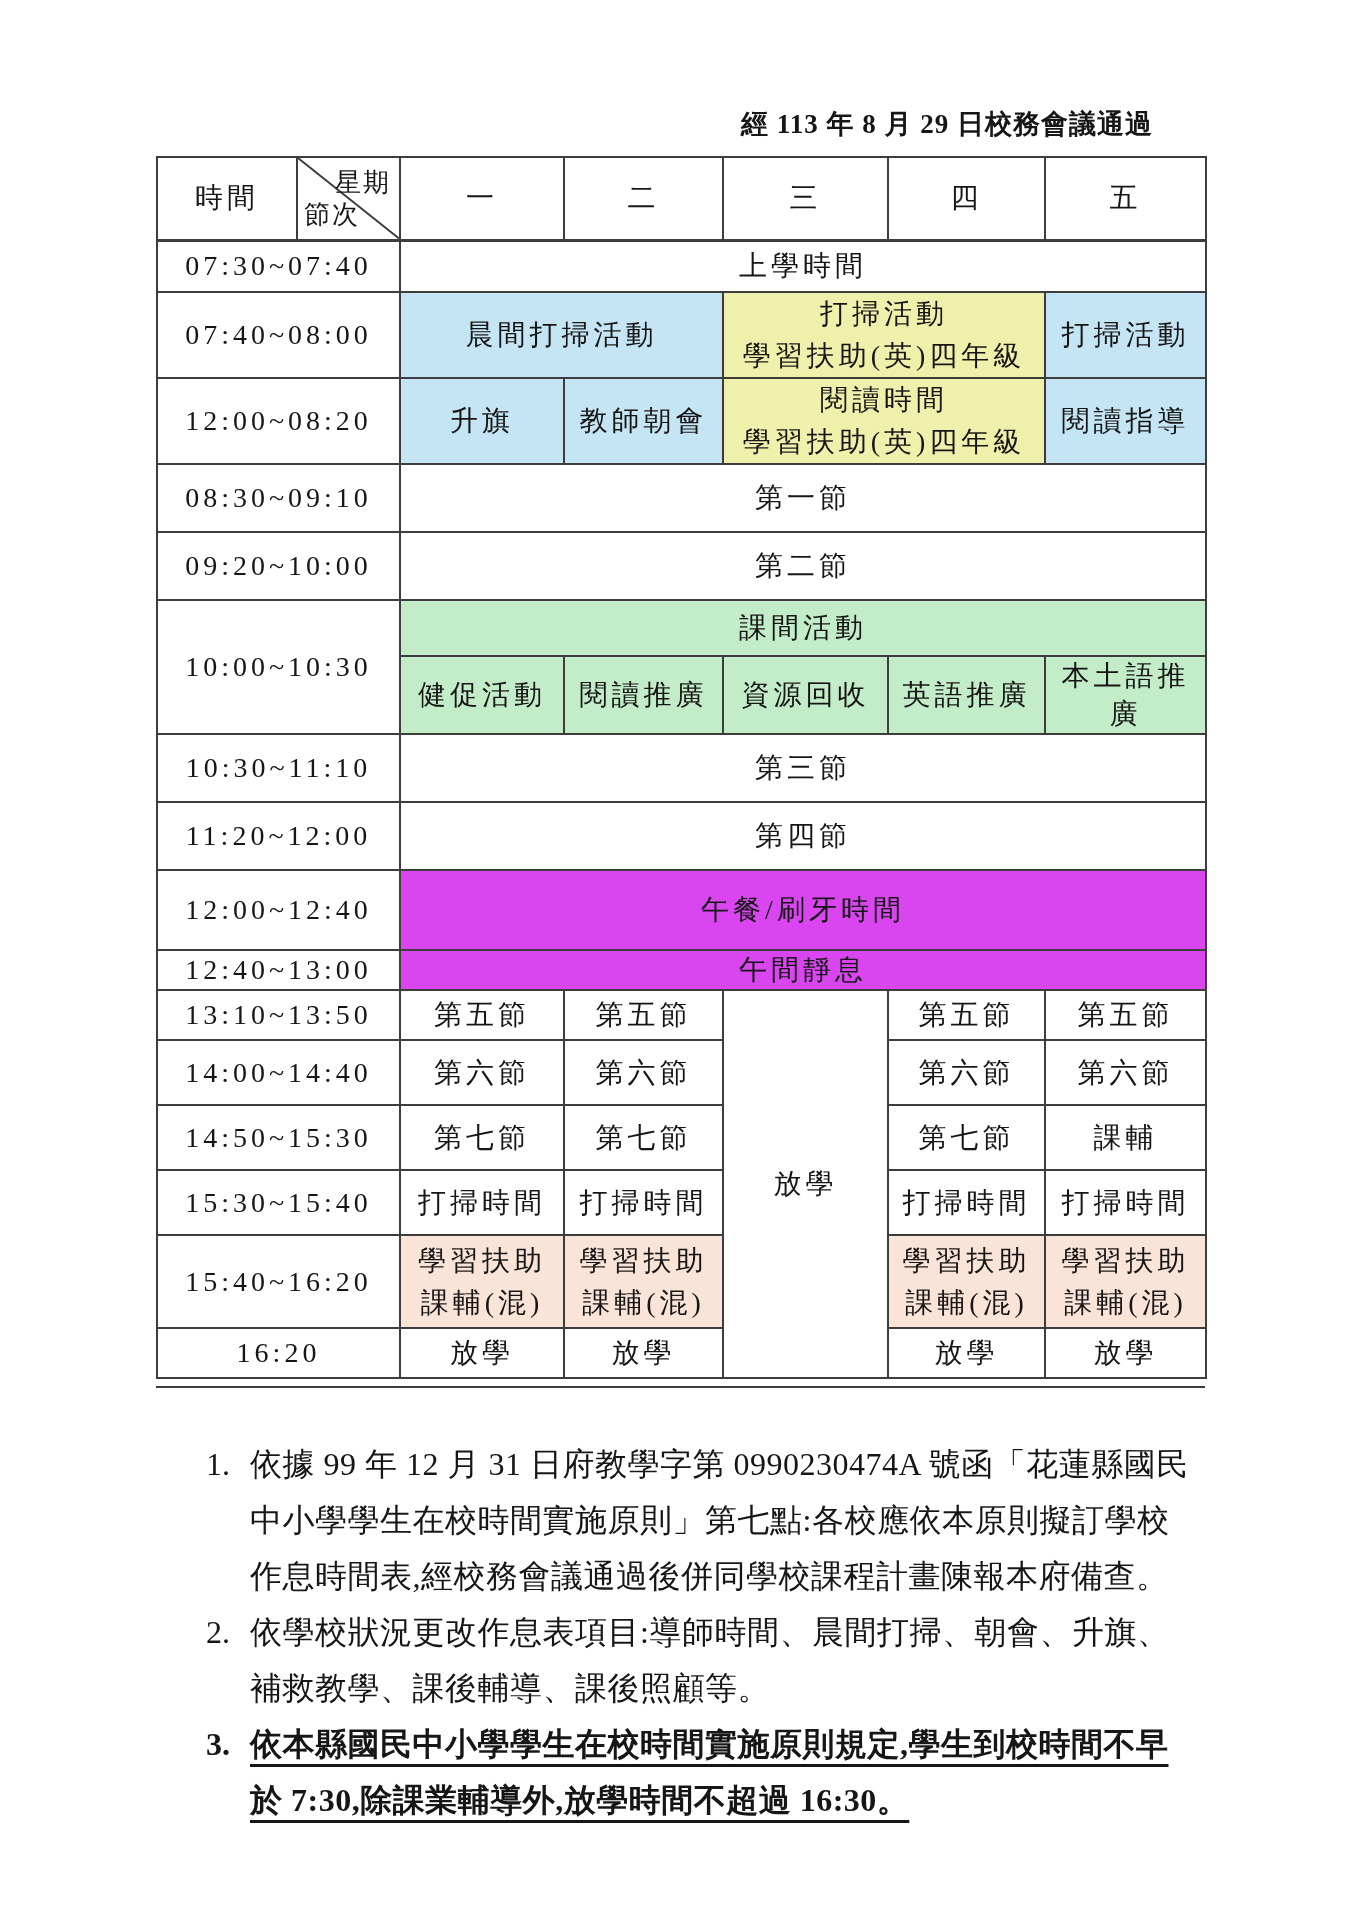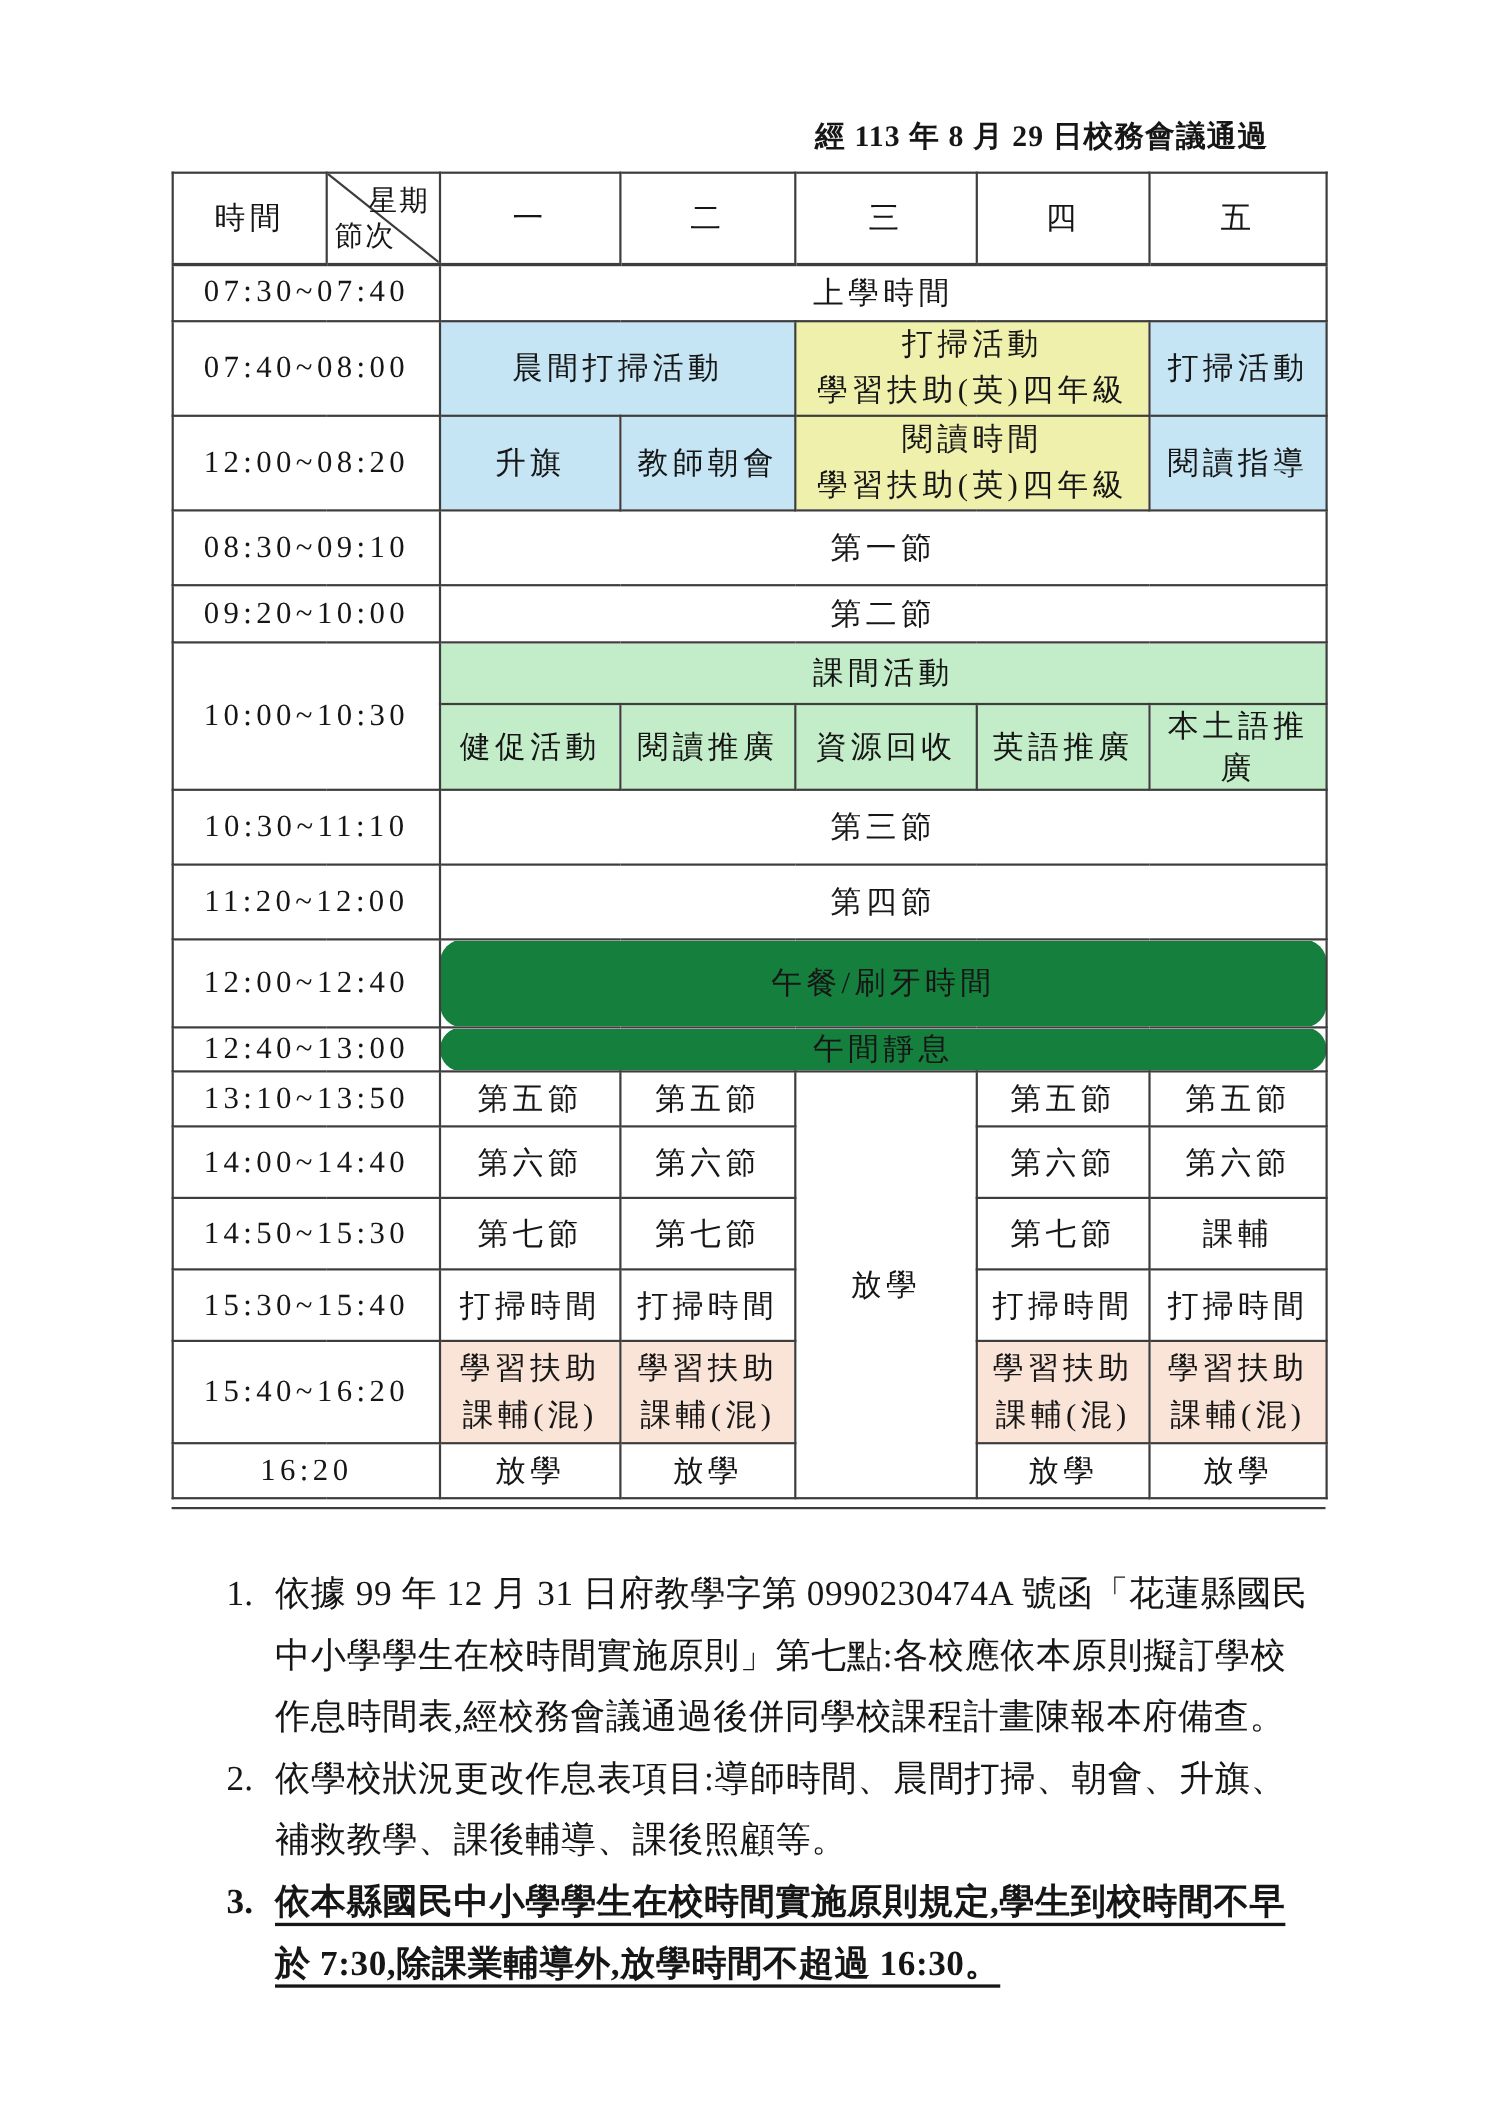--- a/index.html
+++ b/index.html
@@ -44,21 +44,21 @@
     overflow:hidden;
   }
   table.schedule tr.hdr td{border-bottom-width:3px;}
   td.time{font-size:30px;letter-spacing:1px;}
   td.two-line{letter-spacing:2px;}
   td.two-line span{display:block;line-height:1.5;}
   td.subact{font-size:27px;letter-spacing:1px;}
   .bg-blue{background:#C5E5F4;}
   .bg-yellow{background:#EFF0AB;}
   .bg-green{background:#C3EDC9;}
-  .bg-gray{background:#15803d;border-radius:21px;}
+  .bg-gray{background:#d946ef;}
   .bg-peach{background:#FAE4D8;}
   td.corner{position:relative;padding:0;}
   td.corner svg{position:absolute;left:0;top:0;width:100%;height:100%;}
   .corner-week{position:absolute;top:7px;right:8px;font-size:26px;letter-spacing:2px;}
   .corner-period{position:absolute;bottom:7px;left:6px;font-size:26px;letter-spacing:2px;}
   .bottom-rule{width:1049px;height:2px;background:#3d3d3d;margin-top:7px;}
   .notes{margin-top:48px;margin-left:50px;width:1000px;font-size:32px;line-height:56px;}
   .note{display:flex;align-items:flex-start;}
   .note-num{flex:none;width:44px;}
   .note-text{flex:none;width:945px;letter-spacing:0.5px;}
@@ -130,21 +130,21 @@
           <span>學習扶助(英)四年級</span>
         </td>
         <td class="bg-blue">閱讀指導</td>
       </tr>
 
       <tr style="height:68px">
         <td colspan="2" class="time">08:30~09:10</td>
         <td colspan="5">第一節</td>
       </tr>
 
-      <tr style="height:52px">
+      <tr style="height:68px">
         <td colspan="2" class="time">09:20~10:00</td>
         <td colspan="5">第二節</td>
       </tr>
 
       <tr style="height:56px">
         <td colspan="2" rowspan="2" class="time">10:00~10:30</td>
         <td colspan="5" class="bg-green">課間活動</td>
       </tr>
       <tr style="height:55px">
         <td class="bg-green subact">健促活動</td>

